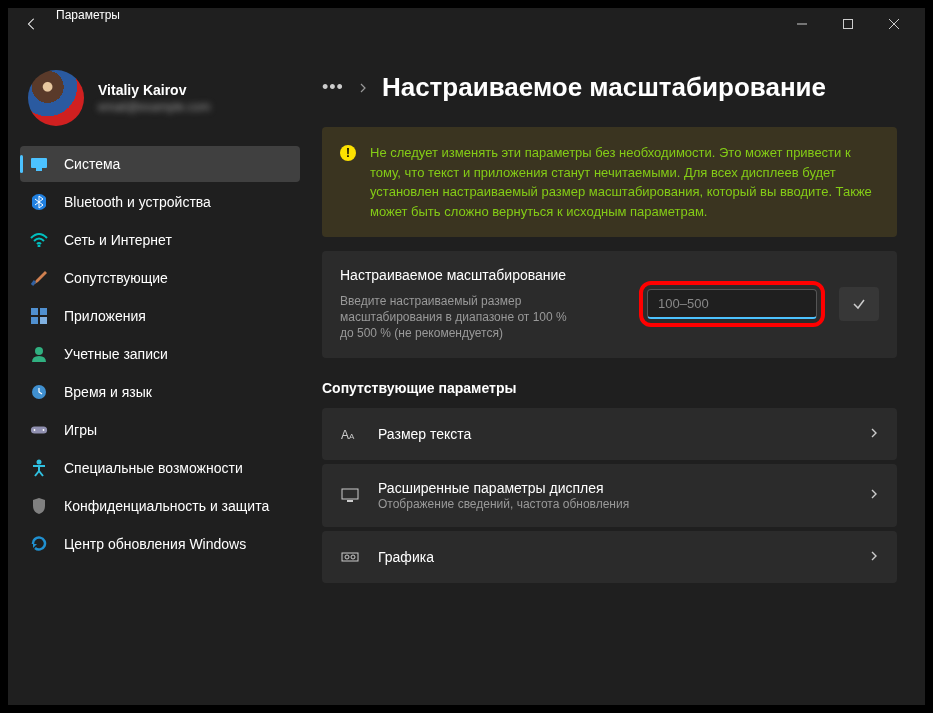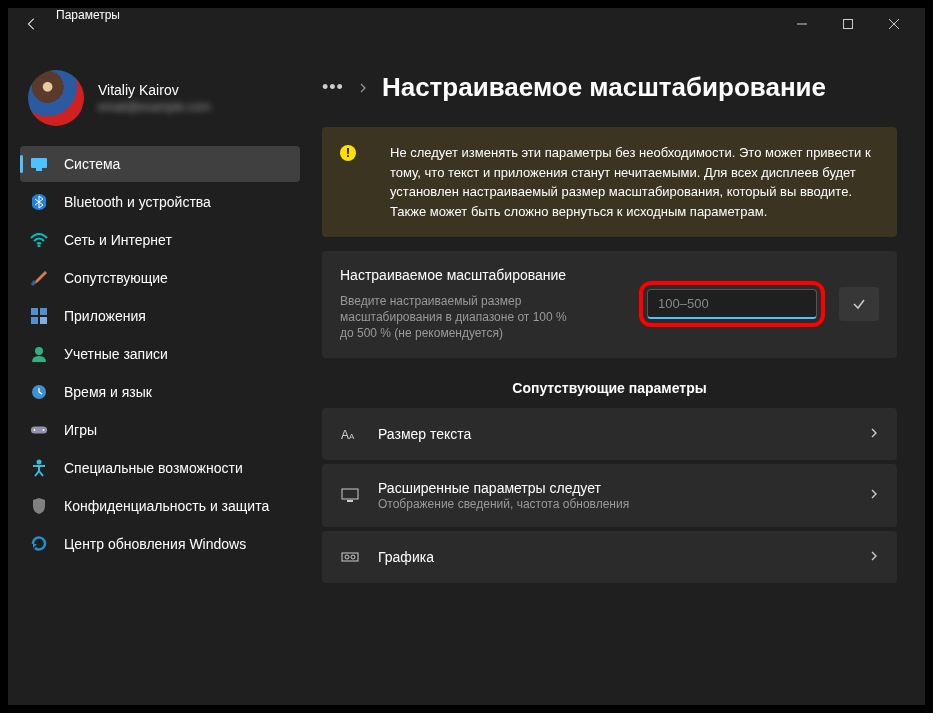--- a/index.html
+++ b/index.html
@@ -8,48 +8,48 @@
 .titlebar { display: flex; align-items: flex-start; height: 40px; padding: 0 8px; color: #fff; }
 .back-btn { width: 32px; height: 32px; display: flex; align-items: center; justify-content: center; cursor: pointer; margin-right: 8px; }
 .title { font-size: 12px; }
 .win-controls { margin-left: auto; display: flex; gap: 0; }
 .win-btn { width: 46px; height: 32px; display: flex; align-items: center; justify-content: center; cursor: pointer; color: #ccc; }
 .content { flex: 1; display: flex; overflow: hidden; }
 .sidebar { width: 304px; padding: 0 12px; display: flex; flex-direction: column; }
 .profile { display: flex; align-items: center; padding: 22px 8px 20px; gap: 14px; }
 .avatar { width: 56px; height: 56px; border-radius: 50%; background: radial-gradient(circle at 35% 30%, #e8c8a0 8%, #5a3a2a 10% 30%, #2a5aa0 30% 55%, #d02020 55%); position: relative; }
 .profile-text { display: flex; flex-direction: column; }
-.profile-name { color: #fff; font-size: 14px; font-weight: 400; }
+.profile-name { color: #fff; font-size: 14px; font-weight: 700; }
 .profile-email { color: #999; font-size: 12px; margin-top: 2px; filter: blur(3px); }
 .search-box { display: flex; align-items: center; background: #2d2d2d; border-bottom: 1px solid #9a9a9a; border-radius: 4px 4px 0 0; height: 34px; padding: 0 10px; margin-bottom: 22px; }
 .search-input { flex: 1; background: none; border: none; outline: none; color: #fff; font-size: 14px; }
 .search-input::placeholder { color: #bbb; }
 .search-icon { color: #ccc; }
 .nav { display: flex; flex-direction: column; gap: 2px; }
 .nav-item { display: flex; align-items: center; height: 36px; padding: 0 10px; border-radius: 4px; cursor: pointer; color: #fff; font-size: 14px; gap: 16px; position: relative; }
 .nav-item.active { background: #404040; }
 .nav-item.active::before { content: ''; position: absolute; left: 0; top: 9px; bottom: 9px; width: 3px; background: #4cc2ff; border-radius: 2px; }
 .nav-icon { width: 18px; height: 18px; display: flex; align-items: center; justify-content: center; flex-shrink: 0; }
 .main { flex: 1; padding: 24px 28px 24px 10px; overflow-y: auto; color: #fff; }
 .breadcrumb { display: flex; align-items: center; gap: 14px; margin-bottom: 24px; }
 .bc-dots { color: #ccc; font-size: 18px; letter-spacing: 1px; cursor: pointer; }
 .bc-chevron { color: #999; }
 .page-title { font-size: 26px; font-weight: 600; }
 .warning-card { background: #3a3420; border-radius: 4px; padding: 16px 18px; display: flex; gap: 14px; margin-bottom: 14px; }
 .warn-icon { width: 16px; height: 16px; border-radius: 50%; background: #fce100; color: #000; font-size: 12px; display: flex; align-items: center; justify-content: center; font-weight: bold; flex-shrink: 0; margin-top: 2px; }
-.warning-text { font-size: 13px; line-height: 1.5; color: #ffffff; margin-left: 20px; }
+.warning-text { font-size: 13px; line-height: 1.5; color: #84cc16; }
 .setting-card { background: #2b2b2b; border-radius: 4px; padding: 16px 18px; display: flex; align-items: center; margin-bottom: 22px; }
 .setting-info { flex: 1; }
 .setting-title { font-size: 14px; color: #fff; }
 .setting-desc { font-size: 12px; color: #999; margin-top: 10px; max-width: 230px; line-height: 1.35; }
 .input-wrap { border: 4px solid #ff0000; border-radius: 12px; padding: 4px; margin-right: 14px; }
 .scale-input { width: 170px; height: 30px; background: #1f1f1f; border: 1px solid #555; border-bottom: 2px solid #4cc2ff; border-radius: 4px; padding: 0 10px; color: #fff; font-size: 13px; outline: none; }
 .scale-input::placeholder { color: #888; }
 .check-btn { width: 40px; height: 34px; background: #373737; border-radius: 4px; display: flex; align-items: center; justify-content: center; cursor: pointer; color: #ccc; }
-.section-header { font-size: 14px; font-weight: 600; margin-bottom: 12px; text-align: center; }
+.section-header { font-size: 14px; font-weight: 600; margin-bottom: 12px; }
 .related-card { background: #2b2b2b; border-radius: 4px; padding: 16px 18px; display: flex; align-items: center; gap: 18px; margin-bottom: 4px; cursor: pointer; }
 .related-icon { width: 20px; height: 20px; color: #ccc; display: flex; align-items: center; justify-content: center; }
 .related-info { flex: 1; }
 .related-title { font-size: 14px; }
 .related-desc { font-size: 12px; color: #999; margin-top: 1px; }
 .rchev { color: #ccc; }
 </style>
 </head>
 <body>
 
@@ -244,21 +244,21 @@
               </svg></span>
           </div>
           <div class="related-card">
     <span class="related-icon">
               <svg width="18" height="14" viewBox="0 0 18 14">
                 <rect x="1" y="1" width="16" height="10" stroke="#ccc" fill="none"></rect>
                 <rect x="6" y="12" width="6" height="2" fill="#ccc"></rect>
               </svg>
             </span>
     <div class="related-info">
-      <div class="related-title">Расширенные параметры следует</div>
+      <div class="related-title">Расширенные параметры дисплея</div>
       <div class="related-desc">Отображение сведений, частота обновления</div>
     </div>
     <span class="rchev"><svg width="10" height="12" viewBox="0 0 10 12">
                 <path d="M3 2 L7 6 L3 10" stroke="#ccc" fill="none" stroke-width="1.4"></path>
               </svg></span>
           </div>
           <div class="related-card">
     <span class="related-icon">
               <svg width="18" height="14" viewBox="0 0 18 14">
                 <rect x="1" y="3" width="16" height="8" stroke="#ccc" fill="none"></rect>

